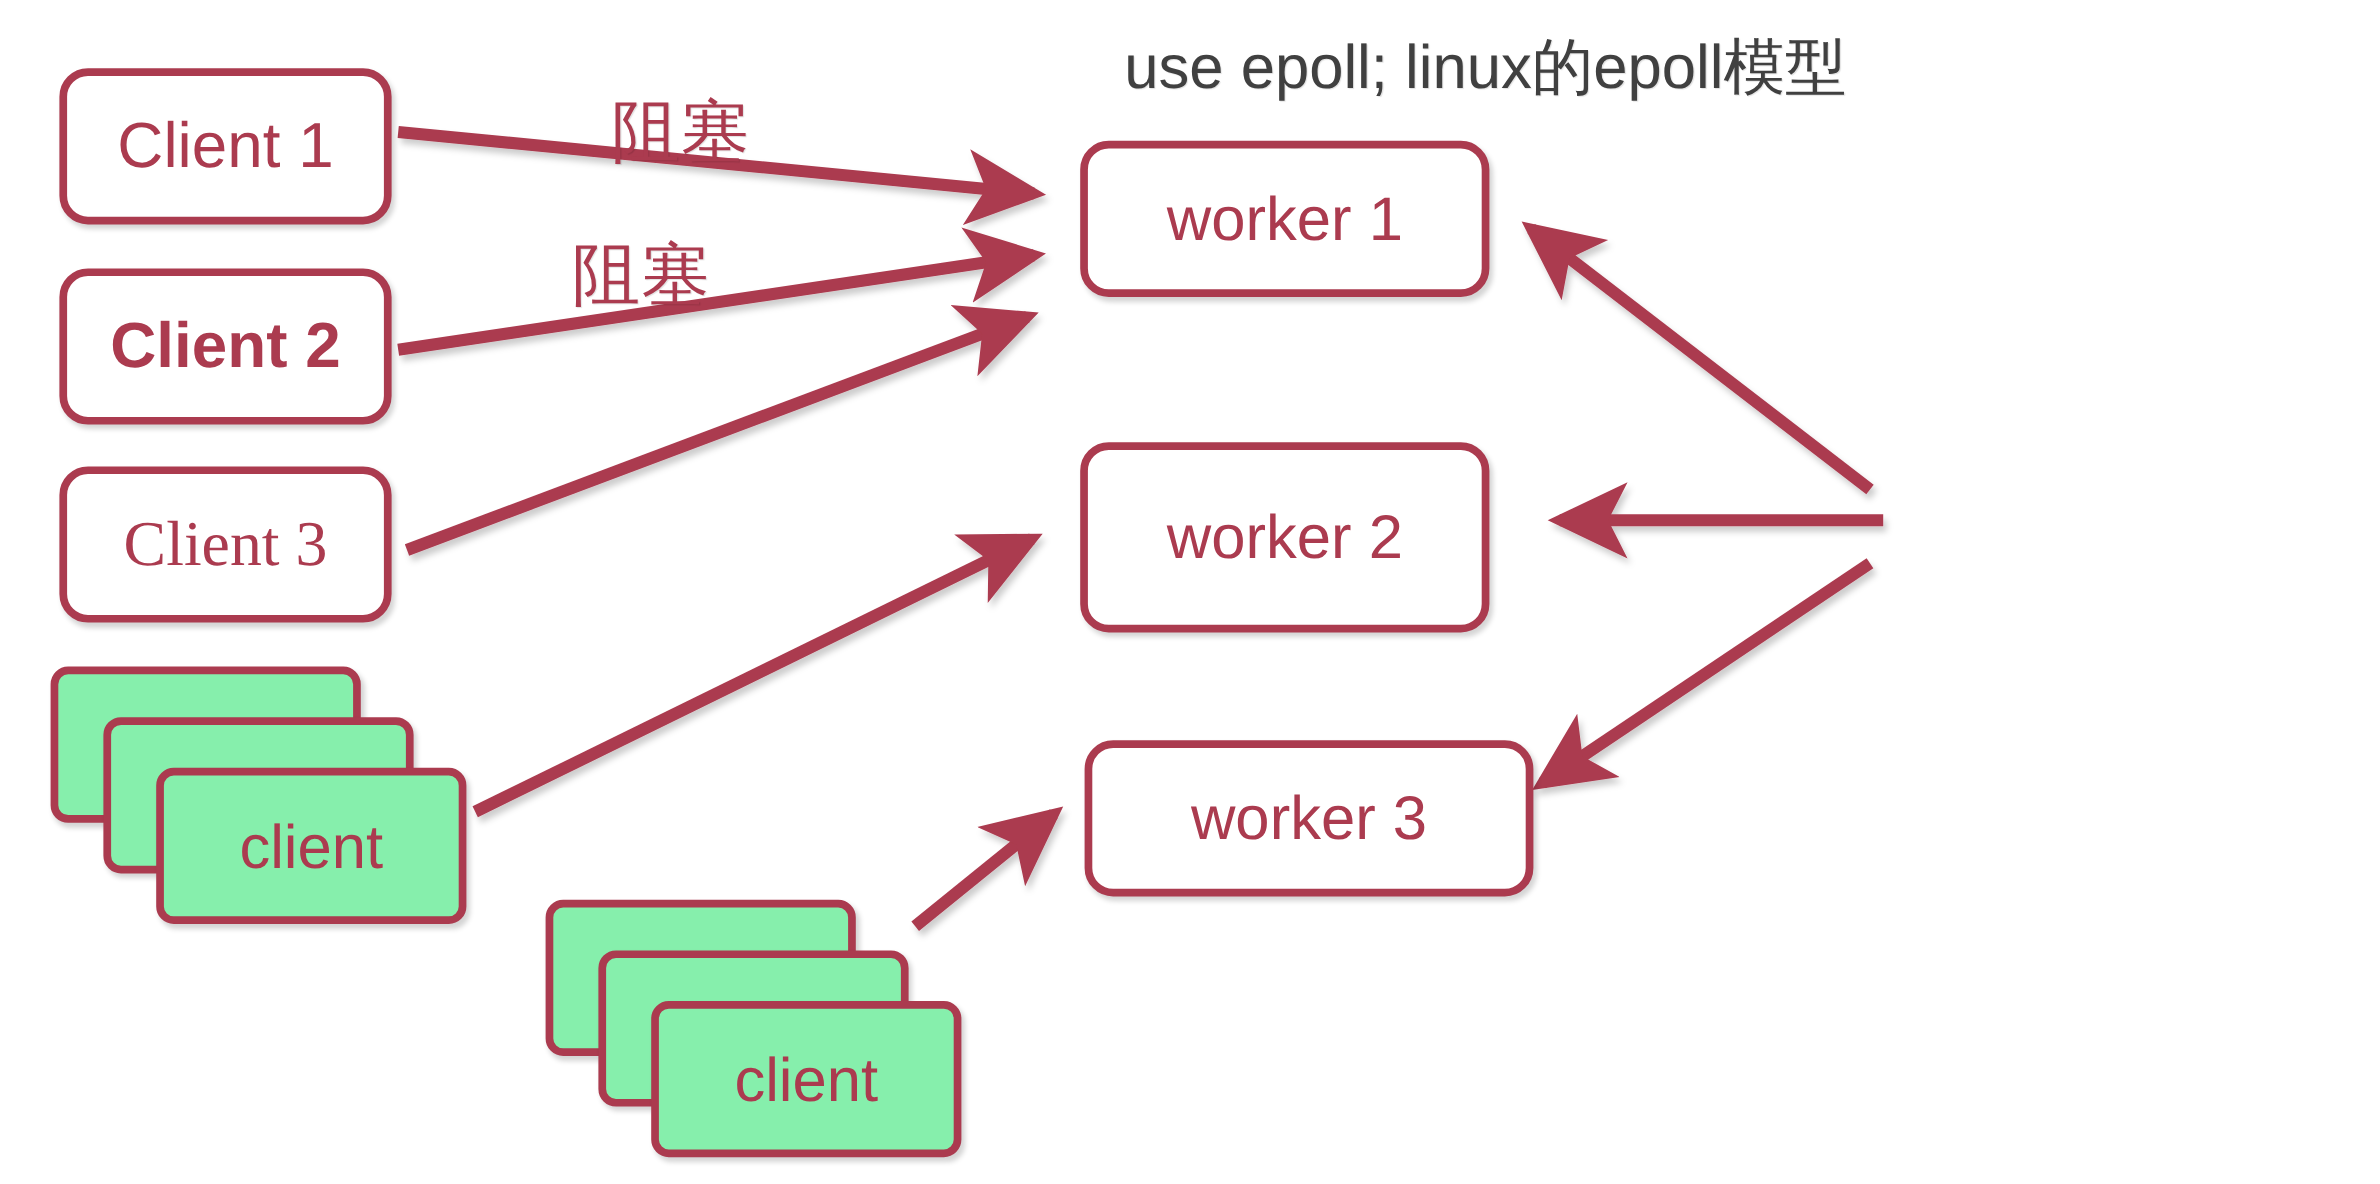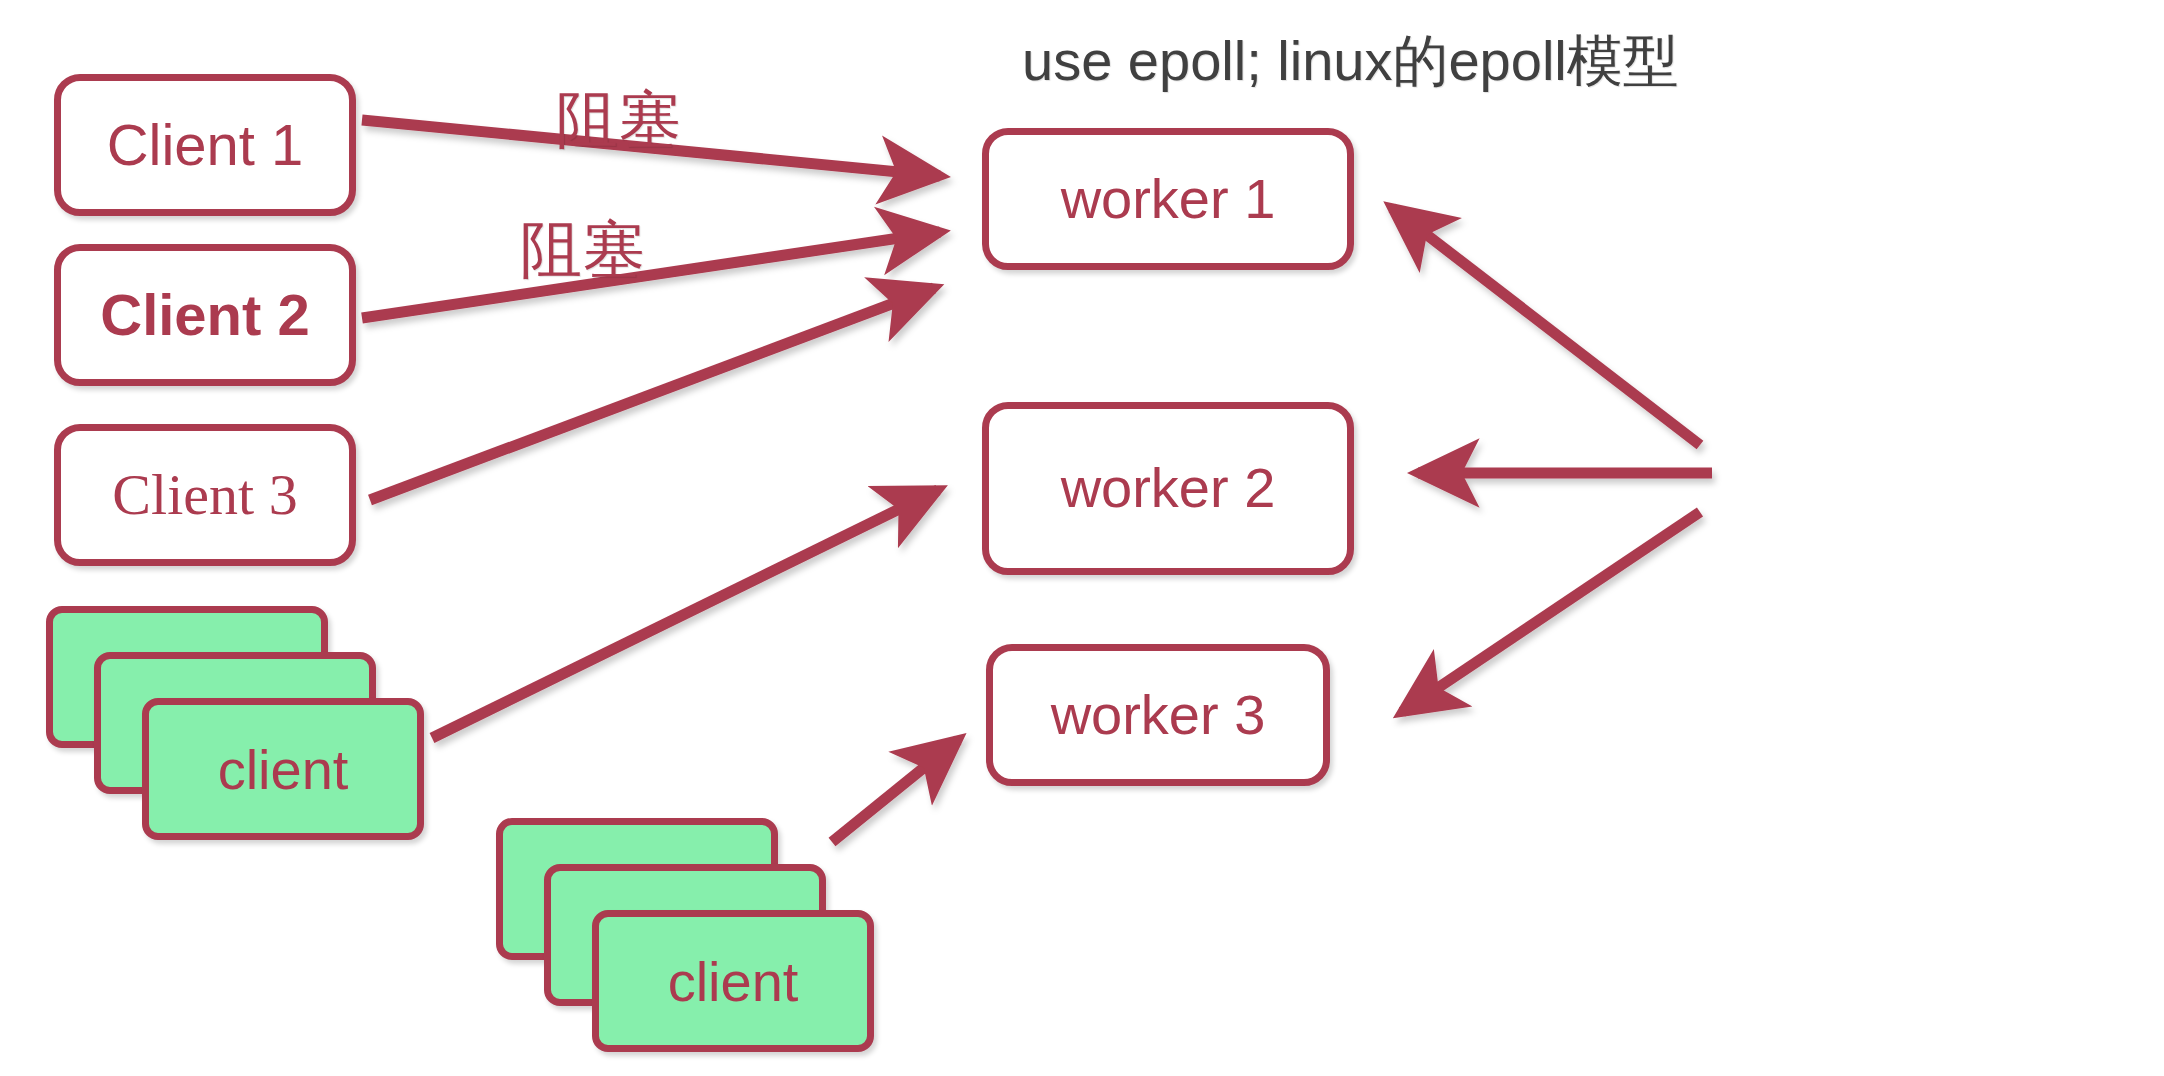--- a/index.html
+++ b/index.html
@@ -113,21 +113,21 @@
       <line x1="1700" y1="445" x2="1392" y2="208" marker-end="url(#ah)"></line>
 
       <line x1="1712" y1="473" x2="1418" y2="473" marker-end="url(#ah)"></line>
 
       <line x1="1700" y1="512" x2="1402" y2="712" marker-end="url(#ah)"></line>
     </g>
   </svg>
 
   <div class="title-text" style="left:1022px; top:24px;">use epoll; linux的epoll模型</div>
 
-  <div class="node client-node" style="left:54px; top:62px; width:302px; height:142px;margin-top:12px;">
+  <div class="node client-node" style="left:54px; top:62px; width:302px; height:142px;">
     <span class="node-label">Client 1</span>
   </div>
 
   <div class="node client-node" style="left:54px; top:244px; width:302px; height:142px;font-weight:bold;">
     <span class="node-label">Client 2</span>
   </div>
 
   <div class="node client-node" style="left:54px; top:424px; width:302px; height:142px;font-family:Liberation Serif, serif;">
     <span class="node-label">Client 3</span>
   </div>
@@ -149,21 +149,21 @@
   </div>
 
   <div class="node worker-node" style="left:982px; top:128px; width:372px; height:142px;">
     <span class="node-label">worker 1</span>
   </div>
 
   <div class="node worker-node" style="left:982px; top:402px; width:372px; height:173px;">
     <span class="node-label">worker 2</span>
   </div>
 
-  <div class="node worker-node" style="left:986px; top:644px; width:344px; height:142px;text-align:center;">
+  <div class="node worker-node" style="left:986px; top:673px; width:408px; height:142px;text-align:center;">
     <span class="node-label">worker 3</span>
   </div>
 
 
   <div class="edge-label" style="left:556px; top:78px;">阻塞</div>
   <div class="edge-label" style="left:520px; top:208px;">阻塞</div>
 
 </div>
 
 </body></html>

